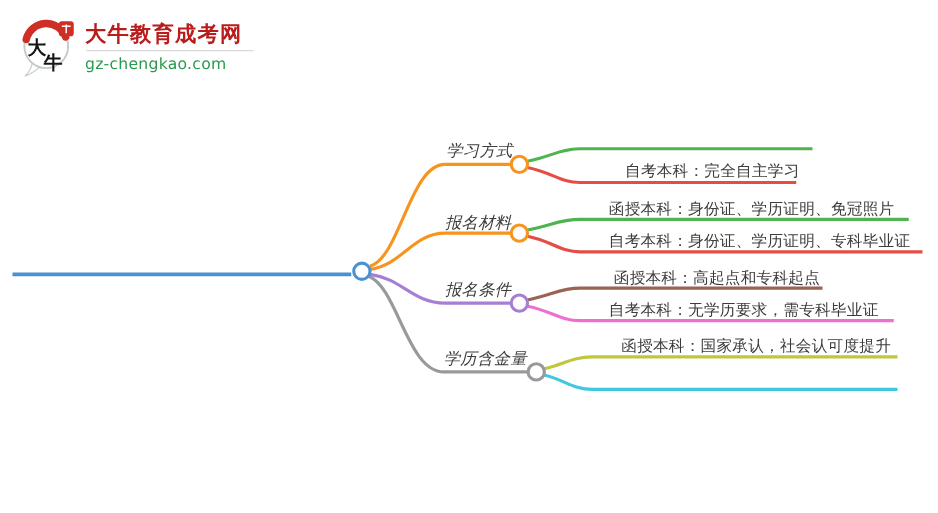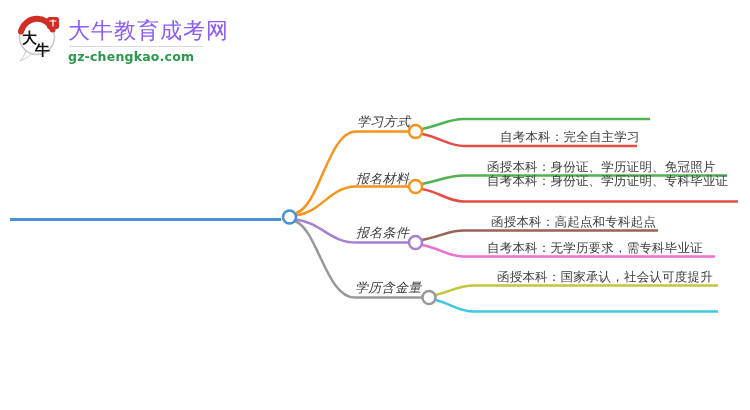--- a/index.html
+++ b/index.html
@@ -10,23 +10,23 @@
 
   .txt { position:absolute; white-space:nowrap; color:#3c3c3c; line-height:1.1; }
   .root-label  { font-size:13.5px; letter-spacing:0.2px; }
   .branch-label{ font-size:13px;   letter-spacing:0.3px;font-style:italic; }
   .leaf-label  { font-size:12.5px; letter-spacing:0.2px; }
 
   
   .logo { position:absolute; left:16px; top:10px; display:flex; align-items:flex-start; cursor:pointer; }
   .logo-icon { width:48px; height:52px; }
   .brand { margin-left:4px; margin-top:8px; }
-  .brand-name { font-size:22px; font-weight:normal; color:#8b5cf6; letter-spacing:1px; line-height:1.2; }
+  .brand-name { font-size:17px; font-weight:bold; color:#b91c1c; letter-spacing:1px; line-height:1.2; }
   .brand-divider { width:134px; height:1px; background:#d9d9d9; margin:2px 0 2px 1px; }
-  .brand-url { font-size:12.5px; font-weight:bold; color:#28994d; letter-spacing:0.2px; }
+  .brand-url { font-size:12.5px; font-weight:normal; color:#28994d; letter-spacing:0.2px; }
 </style>
 </head>
 <body>
 
 <div class="stage">
 
   <svg class="connectors" viewBox="0 0 750 410" fill="none">
 
     <path d="M10,219.5 H281" stroke-width="3" stroke="#4a90d2"></path>
 
@@ -71,18 +71,18 @@
   </div>
 
 
   <div class="txt branch-label" style="left:357px; top:115px;">学习方式</div>
   <div class="txt branch-label" style="left:356px; top:172px;">报名材料</div>
   <div class="txt branch-label" style="left:356px; top:226px;">报名条件</div>
   <div class="txt branch-label" style="left:355px; top:281px;">学历含金量</div>
 
   <div class="txt leaf-label" style="left:500px; top:130px;">自考本科：完全自主学习</div>
   <div class="txt leaf-label" style="left:487px; top:160px;">函授本科：身份证、学历证明、免冠照片</div>
-  <div class="txt leaf-label" style="left:487px; top:174px;text-align:right;">自考本科：身份证、学历证明、专科毕业证</div>
+  <div class="txt leaf-label" style="left:487px; top:186px;text-align:right;">自考本科：身份证、学历证明、专科毕业证</div>
   <div class="txt leaf-label" style="left:491px; top:215px;">函授本科：高起点和专科起点</div>
   <div class="txt leaf-label" style="left:487px; top:241px;">自考本科：无学历要求，需专科毕业证</div>
   <div class="txt leaf-label" style="left:497px; top:270px;">函授本科：国家承认，社会认可度提升</div>
 
 </div>
 
 </body></html>

